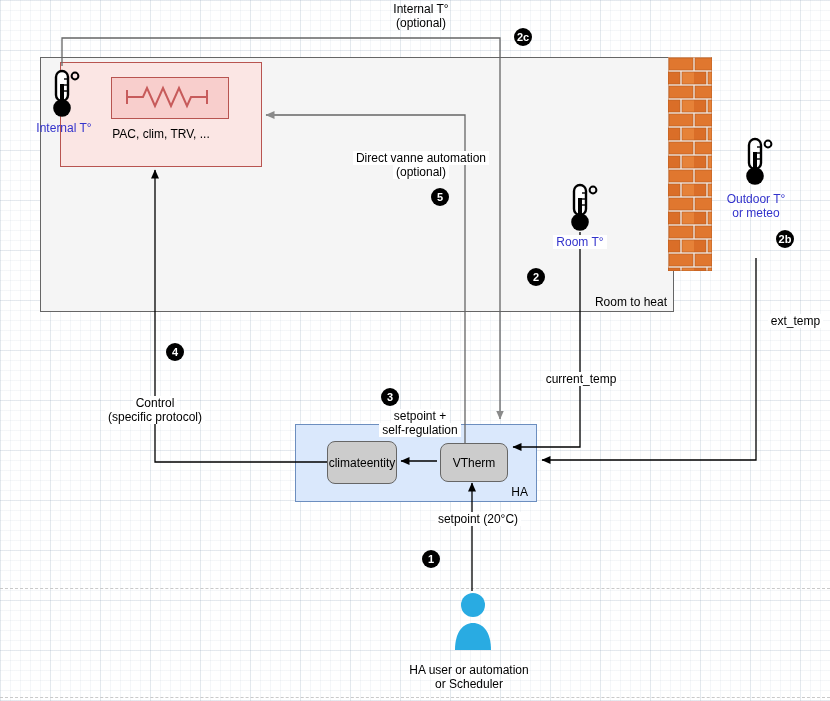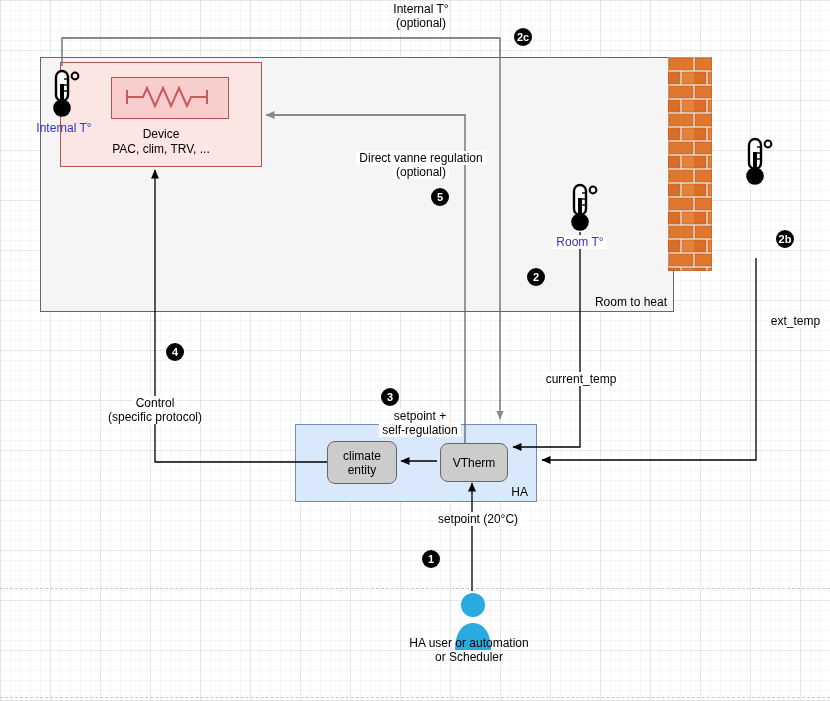--- a/index.html
+++ b/index.html
@@ -18,21 +18,21 @@
   .room-box{position:absolute;left:40px;top:57px;width:632px;height:253px;background:#F5F5F5;border:1px solid #666;z-index:2;}
   .room-label{position:absolute;right:6px;bottom:2px;font-size:12px;}
   .device-box{position:absolute;left:60px;top:62px;width:200px;height:103px;background:#FBE6E4;border:1px solid #B85450;z-index:3;}
   .device-text{position:absolute;left:0;right:0;top:64px;text-align:center;font-size:12px;line-height:15px;}
   .resistor-box{position:absolute;left:50px;top:14px;width:116px;height:40px;background:#F8CECC;border:1px solid #B85450;}
   .wall{position:absolute;left:668px;top:57px;width:44px;height:214px;z-index:3;}
   .thermo{position:absolute;width:34px;height:50px;z-index:4;}
   .blue-lbl{color:#3333CC;}
   .ha-box{position:absolute;left:295px;top:424px;width:240px;height:76px;background:#DAE8FC;border:1px solid #6C8EBF;z-index:3;}
   .ha-tag{position:absolute;right:8px;bottom:2px;font-size:12px;color:#000;}
-  .entity{position:absolute;background:#CCCCCC;border:1px solid #666;border-radius:8px;display:flex;flex-direction:column;align-items:center;justify-content:center;font-size:12px;line-height:14px;z-index:4;}
+  .entity{position:absolute;background:#CCCCCC;border:1px solid #666;border-radius:8px;display:flex;flex-direction:row;align-items:center;justify-content:center;font-size:12px;line-height:14px;z-index:4;}
   .entity.climate{left:327px;top:441px;width:68px;height:41px;}
   .entity.vtherm{left:440px;top:443px;width:66px;height:37px;}
   .edges{position:absolute;left:0;top:0;width:830px;height:701px;z-index:5;pointer-events:none;}
   .lbl{position:absolute;font-size:12px;line-height:14px;text-align:center;z-index:6;}
   .lbl .line{text-align:center;}
   .lbl.bg .line span{background:#ffffff;padding:0 3px;display:inline-block;}
   .badge{position:absolute;width:18px;height:18px;border-radius:50%;background:#000;color:#fff;font-size:11px;font-weight:bold;line-height:18px;text-align:center;z-index:7;}
   .person{position:absolute;left:451px;top:592px;width:44px;height:58px;z-index:4;}
 </style>
 </head>
@@ -59,21 +59,20 @@
     <rect x="0" y="0" width="44" height="214" fill="url(#brickpat)" stroke="#B45A1E" stroke-width="0.8"></rect>
   </svg>
 
   <div class="device-box">
     <div class="resistor-box">
       <svg width="114" height="38" viewBox="0 0 114 38">
         <path d="M15 12 V26 M15 19 H31 L35 10 L43 28 L51 10 L59 28 L67 10 L75 28 L79 19 H95 M95 12 V26" fill="none" stroke="#C75B5B" stroke-width="2"></path>
       </svg>
     </div>
     <div class="device-text">
-      <div>Device</div>
       <div>PAC, clim, TRV, ...</div>
     </div>
   </div>
 
   <svg class="thermo" style="left:48px;top:68px;" viewBox="0 0 34 50">
     <circle cx="27" cy="8" r="3.4" fill="none" stroke="#000" stroke-width="2"></circle>
     <rect x="8" y="3" width="12" height="30" rx="6" fill="#fff" stroke="#000" stroke-width="2.4"></rect>
     <line x1="16" y1="11" x2="19" y2="11" stroke="#000" stroke-width="1.4"></line>
     <line x1="16" y1="17" x2="19" y2="17" stroke="#000" stroke-width="1.4"></line>
     <line x1="16" y1="23" x2="19" y2="23" stroke="#000" stroke-width="1.4"></line>
@@ -99,20 +98,24 @@
 
   <svg class="thermo" style="left:741px;top:136px;" viewBox="0 0 34 50">
     <circle cx="27" cy="8" r="3.4" fill="none" stroke="#000" stroke-width="2"></circle>
     <rect x="8" y="3" width="12" height="30" rx="6" fill="#fff" stroke="#000" stroke-width="2.4"></rect>
     <line x1="16" y1="11" x2="19" y2="11" stroke="#000" stroke-width="1.4"></line>
     <line x1="16" y1="17" x2="19" y2="17" stroke="#000" stroke-width="1.4"></line>
     <line x1="16" y1="23" x2="19" y2="23" stroke="#000" stroke-width="1.4"></line>
     <rect x="12" y="16" width="4" height="18" fill="#000"></rect>
     <circle cx="14" cy="40" r="8.8" fill="#000"></circle>
   </svg>
+  <div class="lbl blue-lbl" style="left:710px;top:192px;width:92px;">
+    <div class="line"><span>Outdoor T°</span></div>
+    <div class="line"><span>or meteo</span></div>
+  </div>
 
   <div class="ha-box">
     <div class="ha-tag">HA</div>
   </div>
   <div class="entity climate">
     <div>climate</div>
     <div>entity</div>
   </div>
   <div class="entity vtherm">
     <div>VTherm</div>
@@ -141,21 +144,21 @@
     <path d="M580 232 L580 447 L513 447" fill="none" stroke="#000" stroke-width="1.3" marker-end="url(#ab)"></path>
 
     <path d="M756 258 L756 460 L542 460" fill="none" stroke="#000" stroke-width="1.3" marker-end="url(#ab)"></path>
   </svg>
 
   <div class="lbl" style="left:371px;top:2px;width:100px;">
     <div class="line"><span>Internal T°</span></div>
     <div class="line"><span>(optional)</span></div>
   </div>
   <div class="lbl bg" style="left:346px;top:151px;width:150px;">
-    <div class="line"><span>Direct vanne regulation</span></div>
+    <div class="line"><span>Direct vanne automation</span></div>
     <div class="line"><span>(optional)</span></div>
   </div>
   <div class="lbl bg" style="left:95px;top:396px;width:120px;">
     <div class="line"><span>Control</span></div>
     <div class="line"><span>(specific protocol)</span></div>
   </div>
   <div class="lbl bg" style="left:368px;top:409px;width:104px;">
     <div class="line"><span>setpoint +</span></div>
     <div class="line"><span>self-regulation</span></div>
   </div>
@@ -174,18 +177,18 @@
   <div class="badge" style="left:776px;top:230px;">2b</div>
   <div class="badge" style="left:431px;top:188px;">5</div>
   <div class="badge" style="left:166px;top:343px;">4</div>
   <div class="badge" style="left:381px;top:388px;">3</div>
   <div class="badge" style="left:422px;top:550px;">1</div>
 
   <svg class="person" viewBox="0 0 44 58">
     <circle cx="22" cy="13" r="12" fill="#29ABE2"></circle>
     <path d="M4 58 C4 40 12 31 22 31 C32 31 40 40 40 58 Z" fill="#29ABE2"></path>
   </svg>
-  <div class="lbl" style="left:388px;top:636px;width:162px;">
+  <div class="lbl" style="left:388px;top:663px;width:162px;">
     <div class="line"><span>HA user or automation</span></div>
     <div class="line"><span>or Scheduler</span></div>
   </div>
 
 </div>
 
 </body></html>

